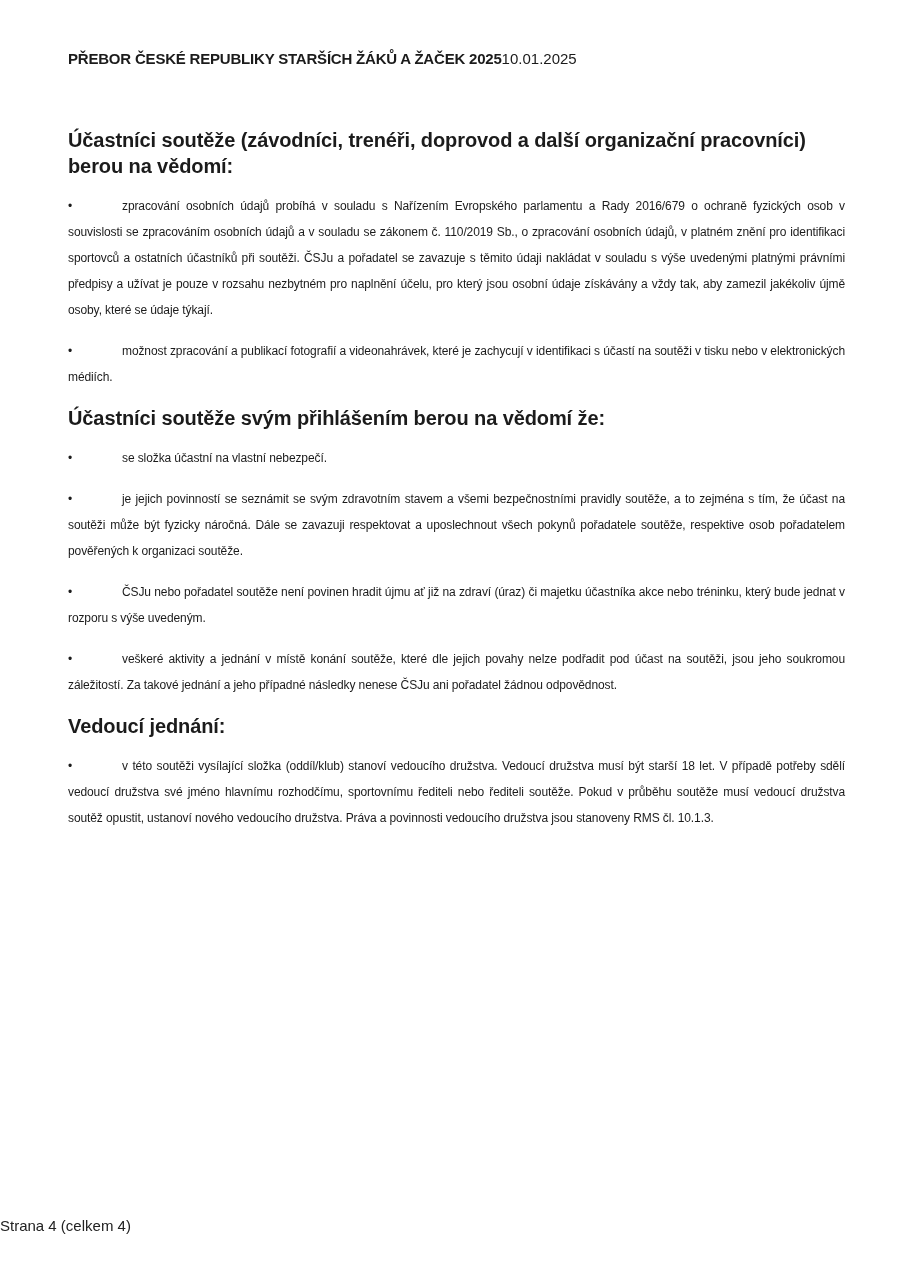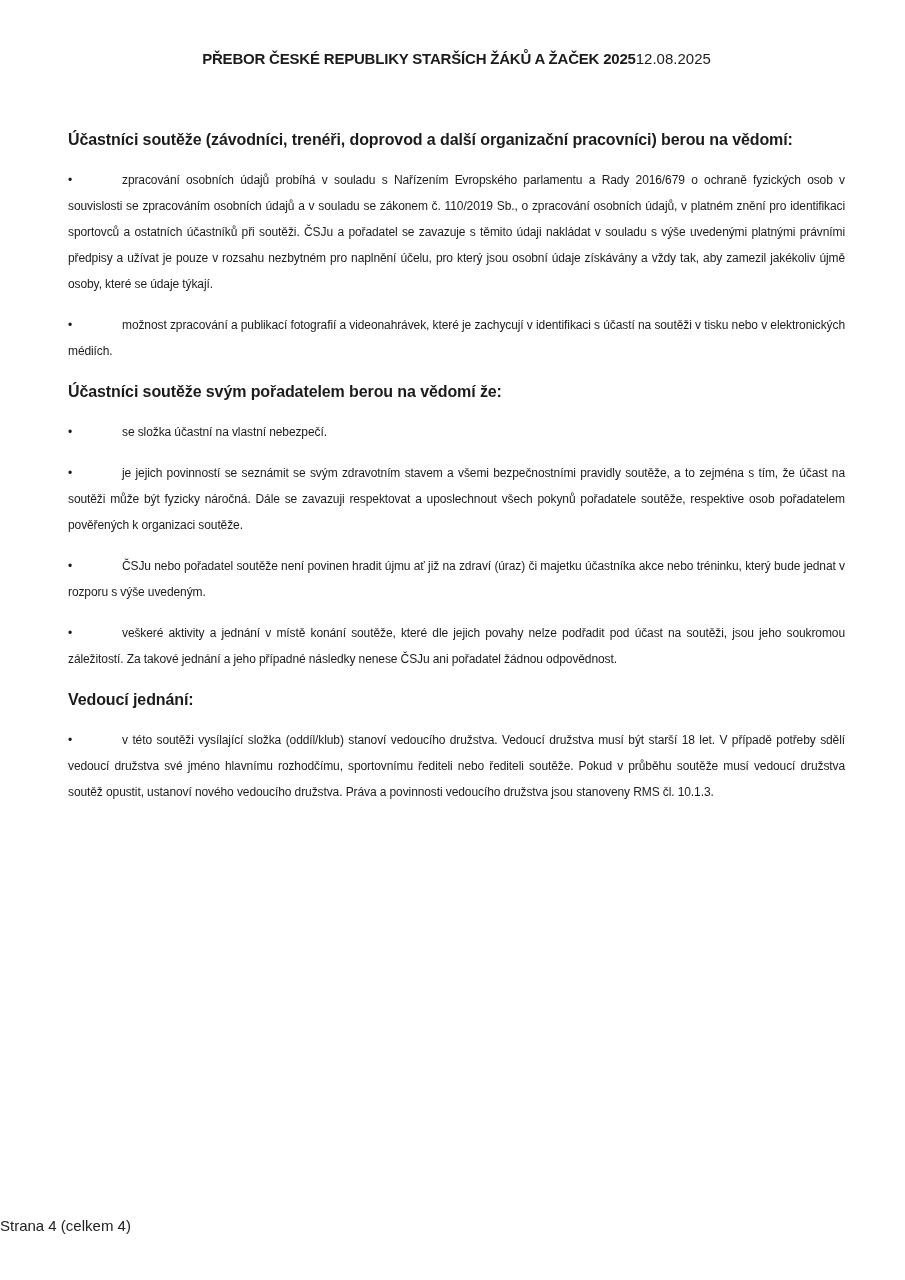--- a/index.html
+++ b/index.html
@@ -11,32 +11,32 @@
     position: relative;
     overflow: hidden;
   }
   .page {
     position: absolute; inset: 0;
     padding: 50px 60px 0 68px;
     box-sizing: border-box;
   }
   .doc-header {
     display: flex;
-    justify-content: center;
+    justify-content: flex-start;
     align-items: baseline;
     font-size: 15px;
     margin-bottom: 60px;
   }
   .doc-header .title {
     font-weight: bold;
     letter-spacing: -0.2px;
   }
   .heading {
     font-weight: bold;
-    font-size: 16px;
+    font-size: 20px;
     line-height: 26px;
     margin: 11px 0 14px 0;
     letter-spacing: -0.1px;
   }
   p.bullet-para {
     font-size: 12px;
     line-height: 26px;
     text-align: justify;
     margin: 0 0 15px 0;
     letter-spacing: -0.1px;
@@ -53,30 +53,30 @@
     color: #222222;
   }
 </style>
 </head>
 <body>
 
 <div class="page">
 
   <div class="doc-header">
     <span class="title">PŘEBOR ČESKÉ REPUBLIKY STARŠÍCH ŽÁKŮ A ŽAČEK 2025</span>
-    <span class="date">12.08.2025</span>
+    <span class="date">10.01.2025</span>
   </div>
 
   <div class="heading">Účastníci soutěže (závodníci, trenéři, doprovod a další organizační pracovníci) berou na vědomí:</div>
 
   <p class="bullet-para"><span class="bullet-mark">•</span><span>zpracování osobních údajů probíhá v souladu s Nařízením Evropského parlamentu a Rady 2016/679 o ochraně fyzických osob v souvislosti se zpracováním osobních údajů a v souladu se zákonem č. 110/2019 Sb., o zpracování osobních údajů, v platném znění pro identifikaci sportovců a ostatních účastníků při soutěži. ČSJu a pořadatel se zavazuje s těmito údaji nakládat v souladu s výše uvedenými platnými právními předpisy a užívat je pouze v rozsahu nezbytném pro naplnění účelu, pro který jsou osobní údaje získávány a vždy tak, aby zamezil jakékoliv újmě osoby, které se údaje týkají.</span></p>
 
   <p class="bullet-para"><span class="bullet-mark">•</span><span>možnost zpracování a publikací fotografií a videonahrávek, které je zachycují v identifikaci s účastí na soutěži v tisku nebo v elektronických médiích.</span></p>
 
-  <div class="heading">Účastníci soutěže svým pořadatelem berou na vědomí že:</div>
+  <div class="heading">Účastníci soutěže svým přihlášením berou na vědomí že:</div>
 
   <p class="bullet-para"><span class="bullet-mark">•</span><span>se složka účastní na vlastní nebezpečí.</span></p>
 
   <p class="bullet-para"><span class="bullet-mark">•</span><span>je jejich povinností se seznámit se svým zdravotním stavem a všemi bezpečnostními pravidly soutěže, a to zejména s tím, že účast na soutěži může být fyzicky náročná. Dále se zavazuji respektovat a uposlechnout všech pokynů pořadatele soutěže, respektive osob pořadatelem pověřených k organizaci soutěže.</span></p>
 
   <p class="bullet-para"><span class="bullet-mark">•</span><span>ČSJu nebo pořadatel soutěže není povinen hradit újmu ať již na zdraví (úraz) či majetku účastníka akce nebo tréninku, který bude jednat v rozporu s výše uvedeným.</span></p>
 
   <p class="bullet-para"><span class="bullet-mark">•</span><span>veškeré aktivity a jednání v místě konání soutěže, které dle jejich povahy nelze podřadit pod účast na soutěži, jsou jeho soukromou záležitostí. Za takové jednání a jeho případné následky nenese ČSJu ani pořadatel žádnou odpovědnost.</span></p>
 
   <div class="heading">Vedoucí jednání:</div>

